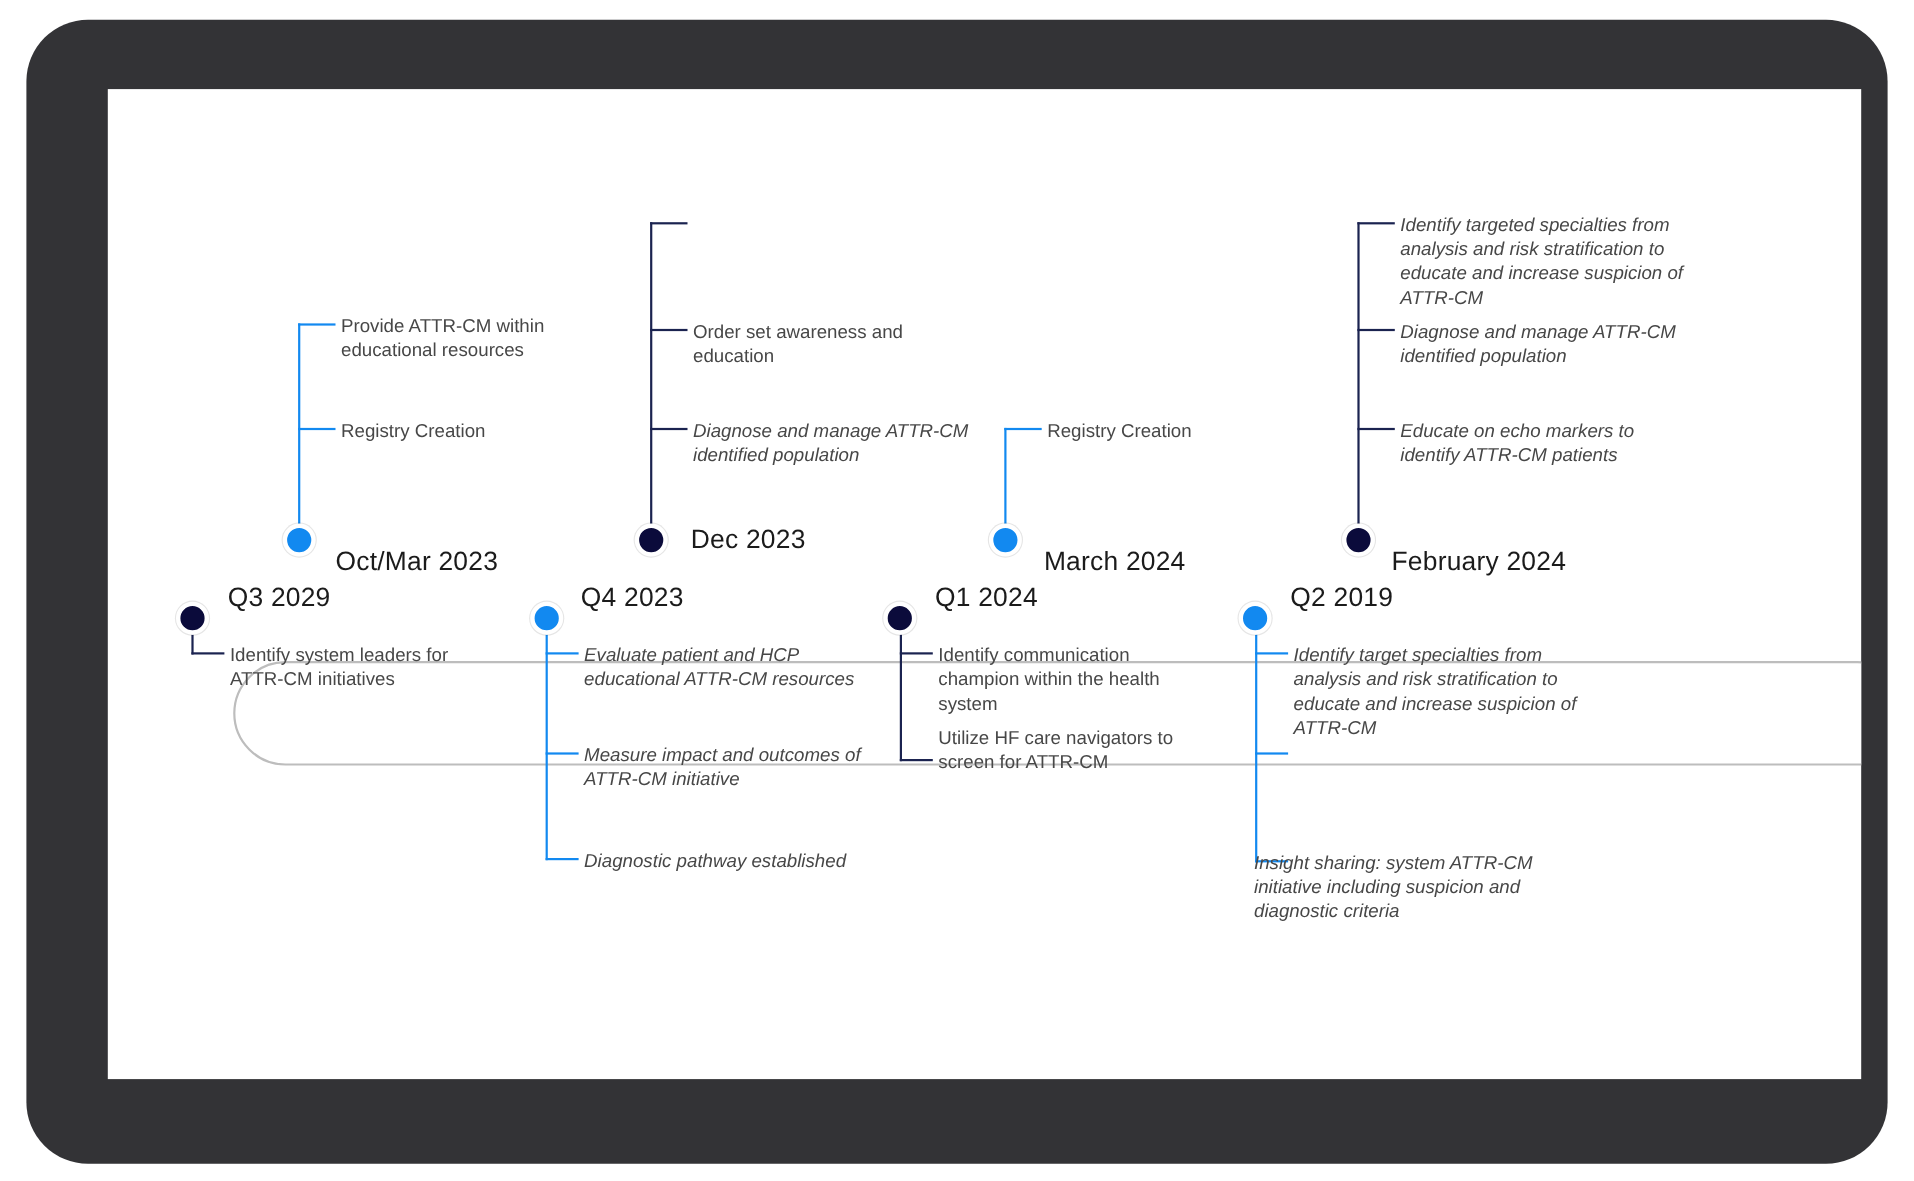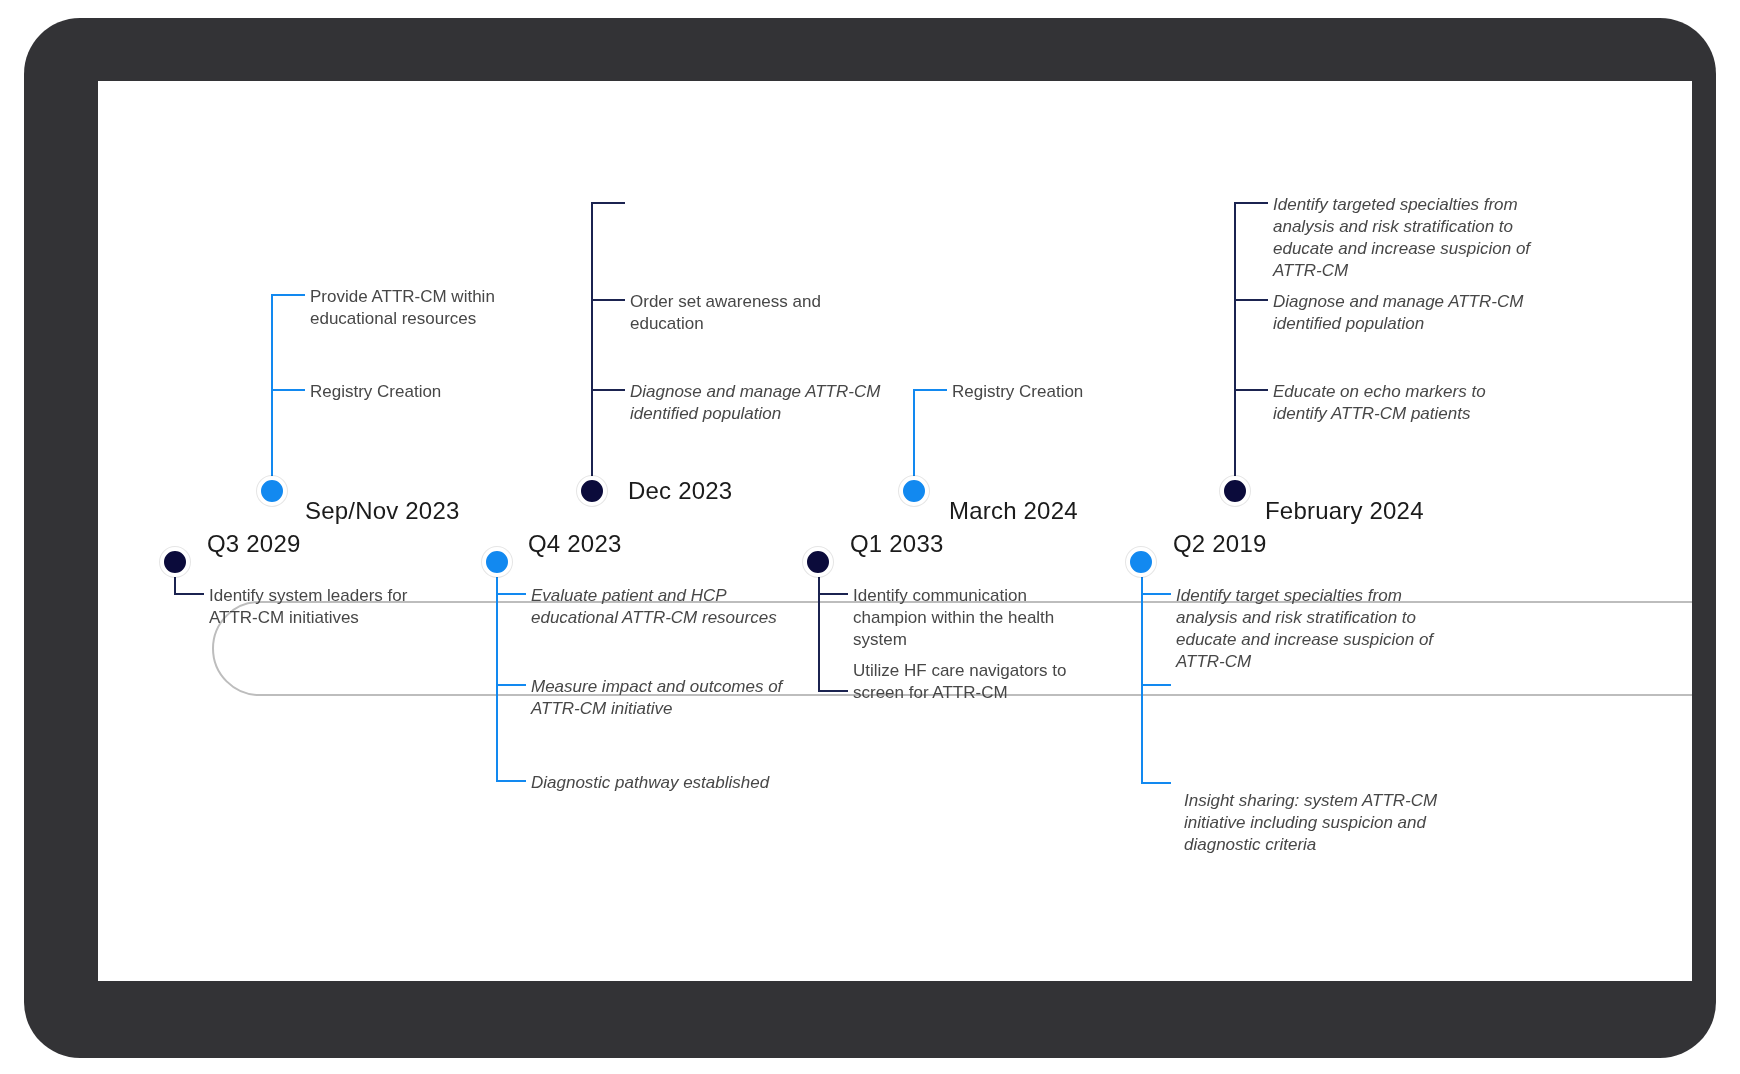--- a/index.html
+++ b/index.html
@@ -106,33 +106,33 @@
     <div class="tick navy" style="left:1136px; top:308px; width:34px;"></div>
     <div class="item wide" style="left:1175px; top:300px;">Educate on echo markers to identify ATTR-CM patients</div>
 
     <div id="capsule"></div>
 
     <div class="dot blue" style="left:159px; top:395px;"></div>
     <div class="dot navy" style="left:479px; top:395px;"></div>
     <div class="dot blue" style="left:801px; top:395px;"></div>
     <div class="dot navy" style="left:1122px; top:395px;"></div>
 
-    <div class="cap" style="left:207px; top:416px;">Sep/Nov 2023</div>
+    <div class="cap" style="left:207px; top:416px;">Oct/Mar 2023</div>
     <div class="cap" style="left:530px; top:396px;text-align:center;">Dec 2023</div>
     <div class="cap" style="left:851px; top:416px;">March 2024</div>
     <div class="cap" style="left:1167px; top:416px;">February 2024</div>
 
     <div class="dot navy" style="left:62px; top:466px;"></div>
     <div class="dot blue" style="left:384px; top:466px;"></div>
     <div class="dot navy" style="left:705px; top:466px;"></div>
     <div class="dot blue" style="left:1028px; top:466px;"></div>
 
     <div class="cap" style="left:109px; top:449px;">Q3 2029</div>
     <div class="cap" style="left:430px; top:449px;">Q4 2023</div>
-    <div class="cap" style="left:752px; top:449px;">Q1 2033</div>
+    <div class="cap" style="left:752px; top:449px;">Q1 2024</div>
     <div class="cap" style="left:1075px; top:449px;">Q2 2019</div>
 
     <div class="vline navy" style="left:76px; top:496px; height:18px;"></div>
     <div class="tick navy" style="left:76px; top:512px; width:30px;"></div>
     <div class="item" style="left:111px; top:504px; width:232px;">Identify system leaders for ATTR-CM initiatives</div>
 
     <div class="vline blue" style="left:398px; top:496px; height:205px;"></div>
     <div class="tick blue" style="left:398px; top:512px; width:30px;"></div>
     <div class="item wide" style="left:433px; top:504px;">Evaluate patient and HCP educational ATTR-CM resources</div>
     <div class="tick blue" style="left:398px; top:603px; width:30px;"></div>
@@ -144,16 +144,16 @@
     <div class="tick navy" style="left:720px; top:512px; width:30px;"></div>
     <div class="item" style="left:755px; top:504px; width:215px;">Identify communication champion within the health system</div>
     <div class="tick navy" style="left:720px; top:609px; width:30px;"></div>
     <div class="item" style="left:755px; top:579px; width:215px;">Utilize HF care navigators to screen for ATTR-CM</div>
 
     <div class="vline blue" style="left:1043px; top:496px; height:207px;"></div>
     <div class="tick blue" style="left:1043px; top:512px; width:30px;"></div>
     <div class="item wide" style="left:1078px; top:504px;">Identify target specialties from analysis and risk stratification to educate and increase suspicion of ATTR-CM</div>
     <div class="tick blue" style="left:1043px; top:603px; width:30px;"></div>
     <div class="tick blue" style="left:1043px; top:701px; width:30px;"></div>
-    <div class="item wide" style="left:1086px; top:693px;margin-top:16px;">Insight sharing: system ATTR-CM initiative including suspicion and diagnostic criteria</div>
+    <div class="item wide" style="left:1042px; top:693px;">Insight sharing: system ATTR-CM initiative including suspicion and diagnostic criteria</div>
 
   </div>
 </div>
 
 </body></html>

